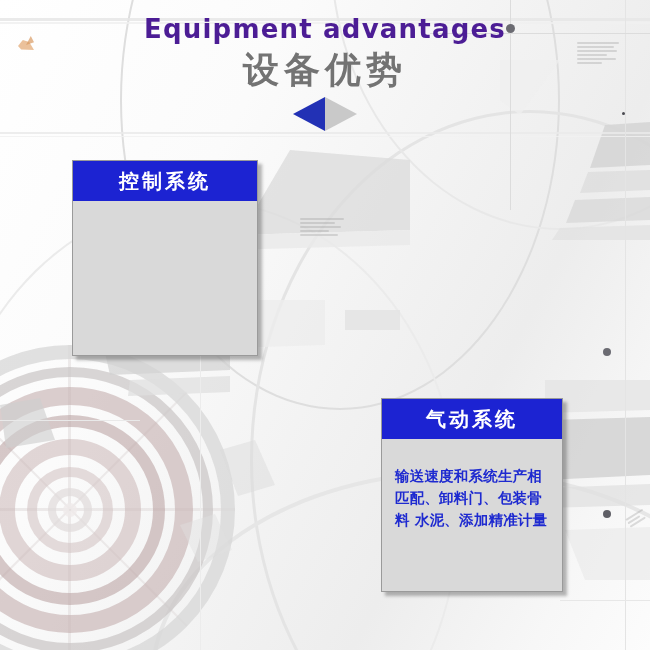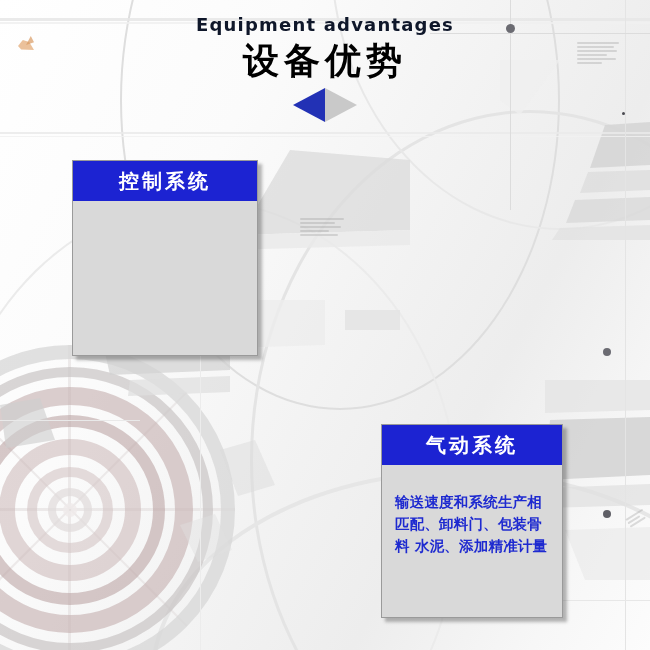--- a/index.html
+++ b/index.html
@@ -148,31 +148,31 @@
   .header {
     position: absolute;
     left: 0; top: 0;
     width: 650px;
     text-align: center;
     z-index: 5;
   }
   .title-en {
     margin-top: 14px;
     font-family: "DejaVu Sans", sans-serif;
-    font-size: 18px;
+    font-size: 26px;
     font-weight: bold;
-    color: #0f172a;
+    color: #4c1d95;
     letter-spacing: 1.2px;
   }
   .title-cn {
     margin-top: 2px;
     font-family: "DejaVu Sans", "Liberation Sans", sans-serif;
     font-size: 36px;
     font-weight: bold;
-    color: #000000;
+    color: #737373;
     letter-spacing: 5px;
   }
   .arrow-wrap {
     margin-top: 2px;
     display: flex;
     justify-content: center;
     align-items: center;
   }
   .arrow {
     position: relative;
@@ -224,21 +224,21 @@
     font-size: 14.5px;
     font-weight: bold;
     line-height: 1.52;
     letter-spacing: .2px;
     white-space: pre-line;
   }
 
   #card-1 { left: 72px;  top: 160px; width: 186px; height: 196px; }
   #card-2 { left: 381px; top: 160px; width: 182px; height: 196px; }
   #card-3 { left: 72px;  top: 418px; width: 186px; height: 194px; }
-  #card-4 { left: 381px; top: 424px; width: 182px; height: 194px; }
+  #card-4 { left: 381px; top: 398px; width: 182px; height: 194px; }
 
   #card-2 .card-body,
   #card-4 .card-body { padding-top: 26px; }
 </style>
 </head>
 <body>
 
 <div id="page">
 
   <div class="bg-layer">

